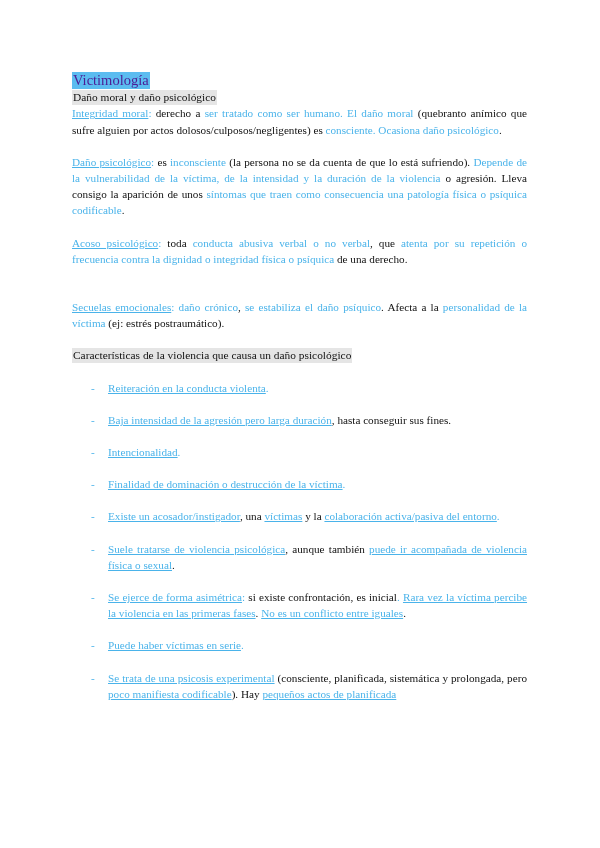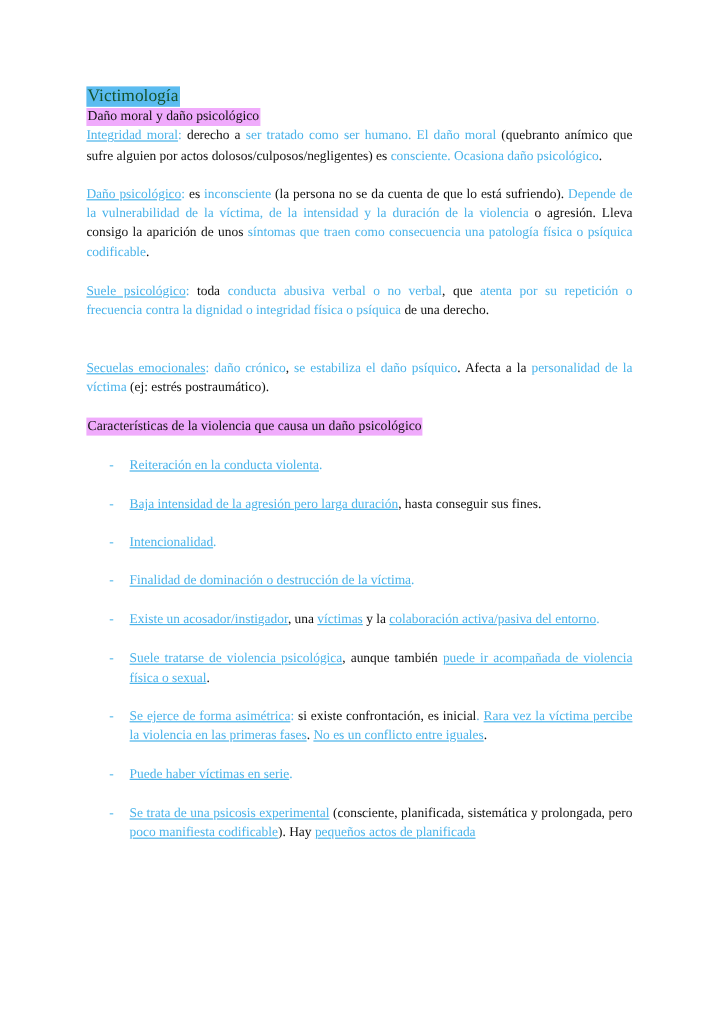--- a/index.html
+++ b/index.html
@@ -1,20 +1,20 @@
 <!DOCTYPE html>
 <html><head>
 <meta charset="utf-8">
 <style>
   html, body { margin: 0; padding: 0; background: #ffffff; }
   body { width: 600px; height: 848px; overflow: hidden; position: relative;
          font-family: "Liberation Serif", "DejaVu Serif", serif; color: #111; }
   .page { position: absolute; left: 72px; top: 72px; width: 455px; font-size: 11.2px; line-height: 16.2px; }
-  .title { display: inline-block; background: #5bbcf0; color: #14532d; font-size: 14.5px; line-height: 17px; padding: 0 1px; }
-  .h2 { display: inline-block; background: #f0abfc; color: #111; font-size: 11.4px; line-height: 15px; padding: 0 1px; }
+  .title { display: inline-block; background: #5bbcf0; color: #4c1d95; font-size: 14.5px; line-height: 17px; padding: 0 1px; }
+  .h2 { display: inline-block; background: #e5e5e5; color: #111; font-size: 11.4px; line-height: 15px; padding: 0 1px; }
   .para { text-align: justify; margin: 0; }
   .gap { height: 16px; }
   .b { color: #4ab3ea; }
   .u { color: #4ab3ea; text-decoration: underline; text-decoration-color: #4ab3ea; margin-top: 23px; }
   .k { color: #111; }
   ul.dash { list-style: none; margin: 0; padding: 0; }
   ul.dash li { position: relative; padding-left: 36px; margin-bottom: 16px; text-align: justify; }
   ul.dash li .dash-mark { position: absolute; left: 19px; top: 0; color: #4ab3ea; }
 </style>
 </head>
@@ -29,21 +29,21 @@
     <span class="u">Integridad moral</span><span class="b">:</span><span class="k"> derecho a </span><span class="b">ser tratado como ser humano</span><span class="b">. El </span><span class="b">daño moral</span><span class="k"> (quebranto anímico que sufre alguien por actos dolosos/culposos/negligentes) es </span><span class="b">consciente</span><span class="b">. </span><span class="b">Ocasiona daño psicológico</span><span class="k">.</span>
   </p>
   <div class="gap"></div>
 
   <p class="para">
     <span class="u">Daño psicológico</span><span class="b">:</span><span class="k"> es </span><span class="b">inconsciente</span><span class="k"> (la persona no se da cuenta de que lo está sufriendo). </span><span class="b">Depende de la vulnerabilidad de la víctima, de la intensidad y la duración de la violencia</span><span class="k"> o agresión. Lleva consigo la aparición de unos </span><span class="b">síntomas que traen como consecuencia una patología física o psíquica codificable</span><span class="k">.</span>
   </p>
   <div class="gap"></div>
 
   <p class="para">
-    <span class="u">Suele psicológico</span><span class="b">:</span><span class="k"> toda </span><span class="b">conducta abusiva verbal o no verbal</span><span class="k">, que </span><span class="b">atenta por su repetición o frecuencia contra la dignidad o integridad física o psíquica</span><span class="k"> de una derecho</span><span class="k">.</span>
+    <span class="u">Acoso psicológico</span><span class="b">:</span><span class="k"> toda </span><span class="b">conducta abusiva verbal o no verbal</span><span class="k">, que </span><span class="b">atenta por su repetición o frecuencia contra la dignidad o integridad física o psíquica</span><span class="k"> de una derecho</span><span class="k">.</span>
   </p>
   <div class="gap"></div>
 
   <div class="gap"></div>
 
   <p class="para">
     <span class="u">Secuelas emocionales</span><span class="b">: daño crónico</span><span class="k">, </span><span class="b">se estabiliza el daño psíquico</span><span class="k">. Afecta a la </span><span class="b">personalidad de la víctima</span><span class="k"> (ej: estrés postraumático).</span>
   </p>
   <div class="gap"></div>
 

